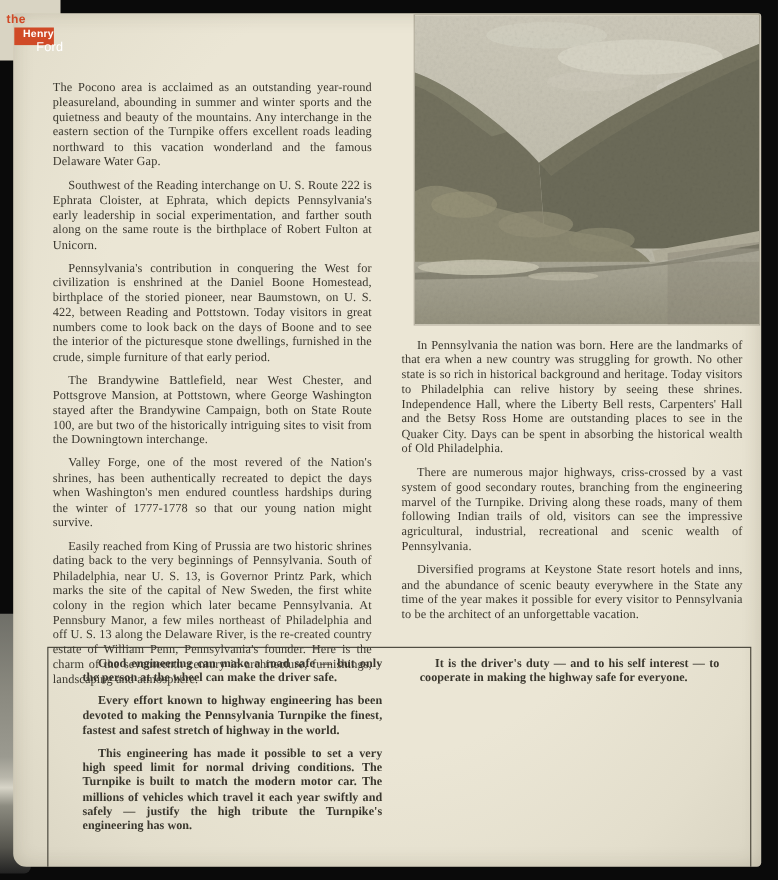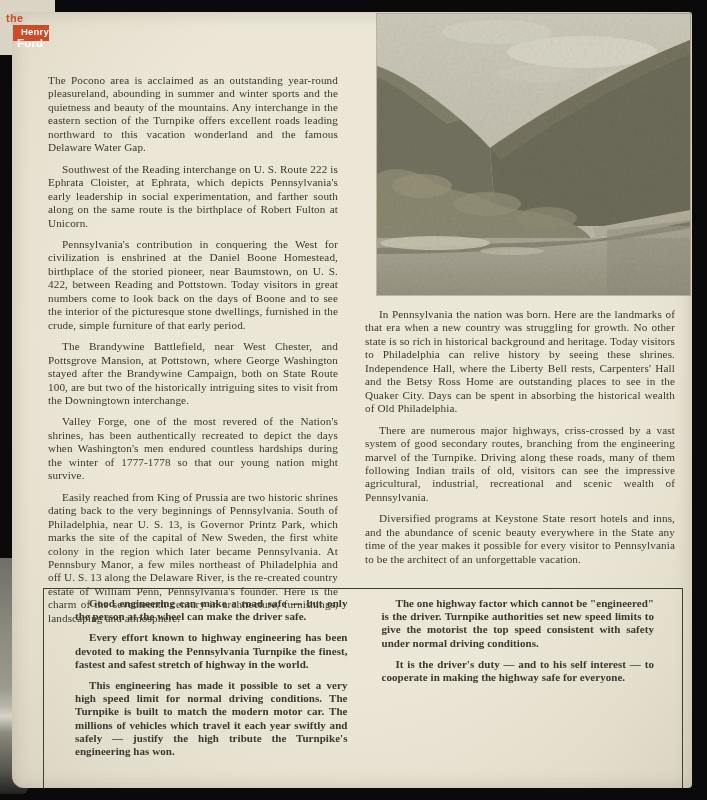--- a/index.html
+++ b/index.html
@@ -34,21 +34,21 @@
   .box-title{margin:9px 0 10px 0;text-align:center;font-style:italic;font-weight:bold;
     font-size:21px;color:#3a372e;letter-spacing:1.2px;}
   .box-cols{display:flex;gap:18px;padding:0 20px 0 23px;font-weight:bold;}
   .box-col{flex:1;color:#3a372e;font-size:11px;line-height:13.2px;text-align:justify;letter-spacing:.05px;}
   
   .hf-logo{position:absolute;left:5px;top:13px;z-index:5;font-family:"Liberation Sans",sans-serif;}
   .hf-the{color:#d04a27;font-size:11px;font-weight:bold;letter-spacing:.3px;margin:0 0 0 1px;line-height:11px;}
   .hf-box{margin-left:8px;margin-top:1px;width:36px;height:16px;background:#d04a27;
     padding:2px 0 0 3px;box-sizing:border-box;}
   .hf-line1{color:#fff;font-size:9.5px;font-weight:bold;line-height:10px;margin-left:5px;letter-spacing:.2px;}
-  .hf-line2{color:#fff;font-size:11.5px;font-weight:bold;line-height:12px;margin-left:1px;letter-spacing:.2px;}
+  .hf-line2{color:#fff;font-size:11.5px;font-weight:normal;line-height:12px;margin-left:17px;letter-spacing:.2px;}
 </style>
 </head>
 <body>
 
 <div class="canvas">
 
   <div class="neighbor-page"></div>
   <div class="logo-backdrop"></div>
 
   <div class="page">
@@ -116,21 +116,20 @@
     </div>
 
     <div class="safety-box">
       <div class="box-cols">
         <div class="box-col">
           <p class="para">Good engineering can make a road safe — but only the person at the wheel can make the driver safe.</p>
           <p class="para">Every effort known to highway engineering has been devoted to making the Pennsylvania Turnpike the finest, fastest and safest stretch of highway in the world.</p>
           <p class="para">This engineering has made it possible to set a very high speed limit for normal driving conditions. The Turnpike is built to match the modern motor car. The millions of vehicles which travel it each year swiftly and safely — justify the high tribute the Turnpike's engineering has won.</p>
         </div>
         <div class="box-col">
-          <p class="para">The one highway factor which cannot be "engineered" is the driver. Turnpike authorities set new speed limits to give the motorist the top speed consistent with safety under normal driving conditions.</p>
           <p class="para">It is the driver's duty — and to his self interest — to cooperate in making the highway safe for everyone.</p>
         </div>
       </div>
     </div>
 
   </div>
 
   <div class="hf-logo">
     <div class="hf-the">the</div>
     <div class="hf-box">

